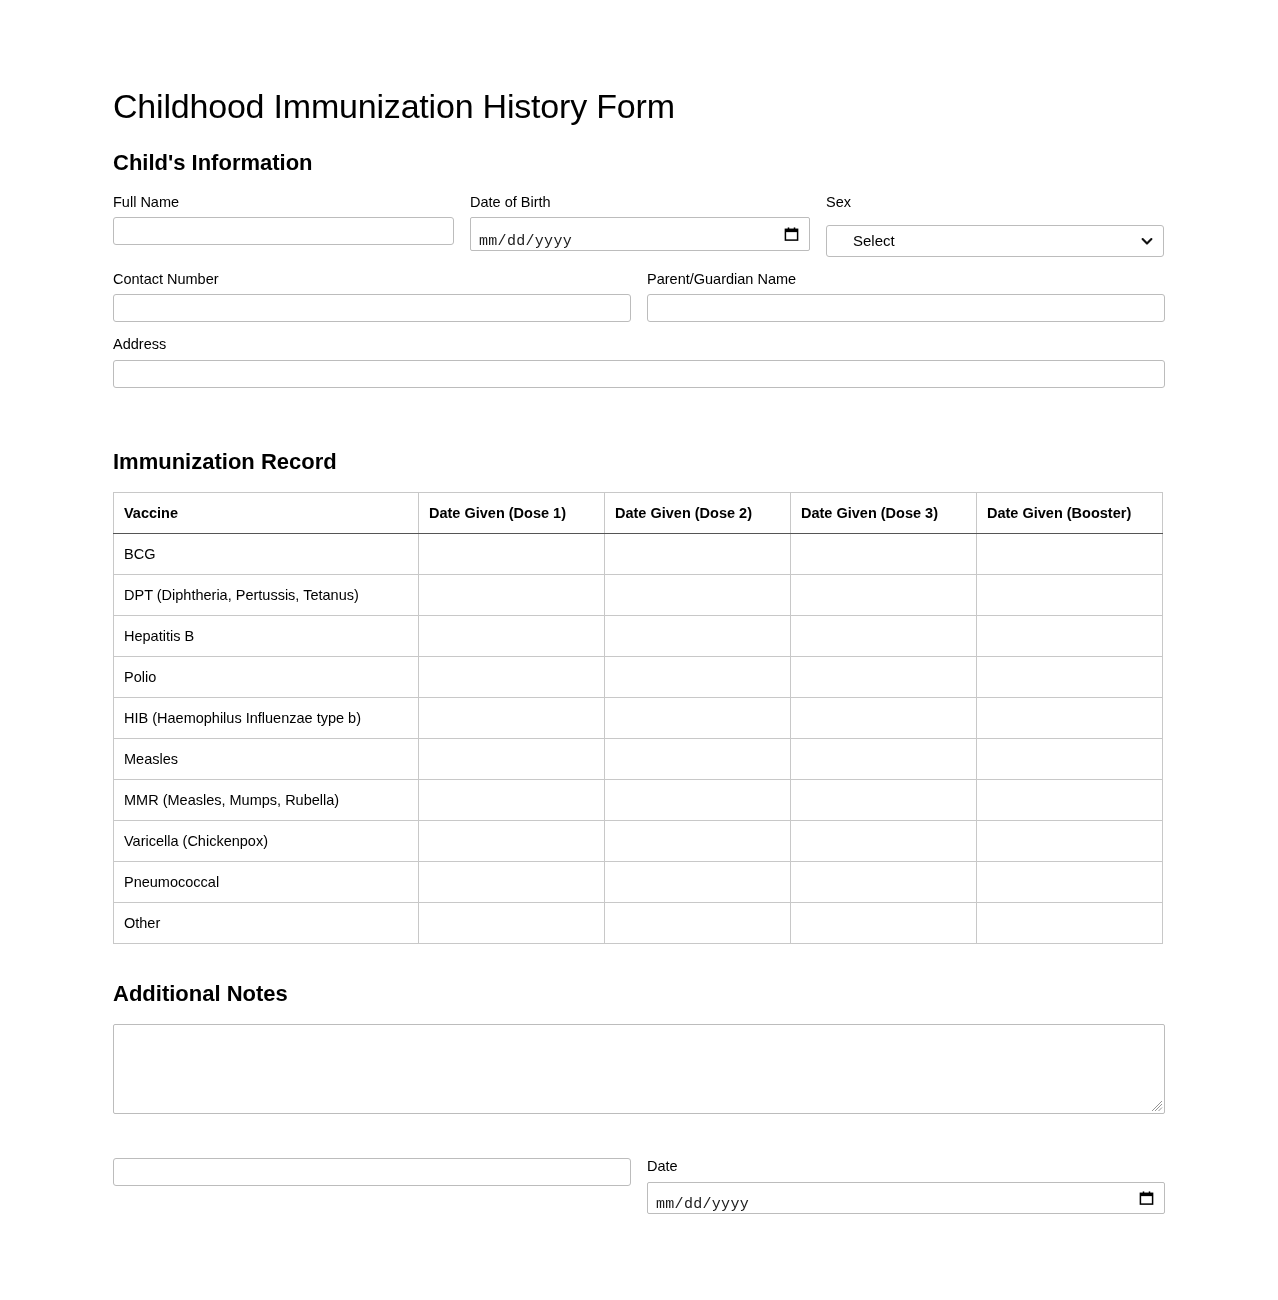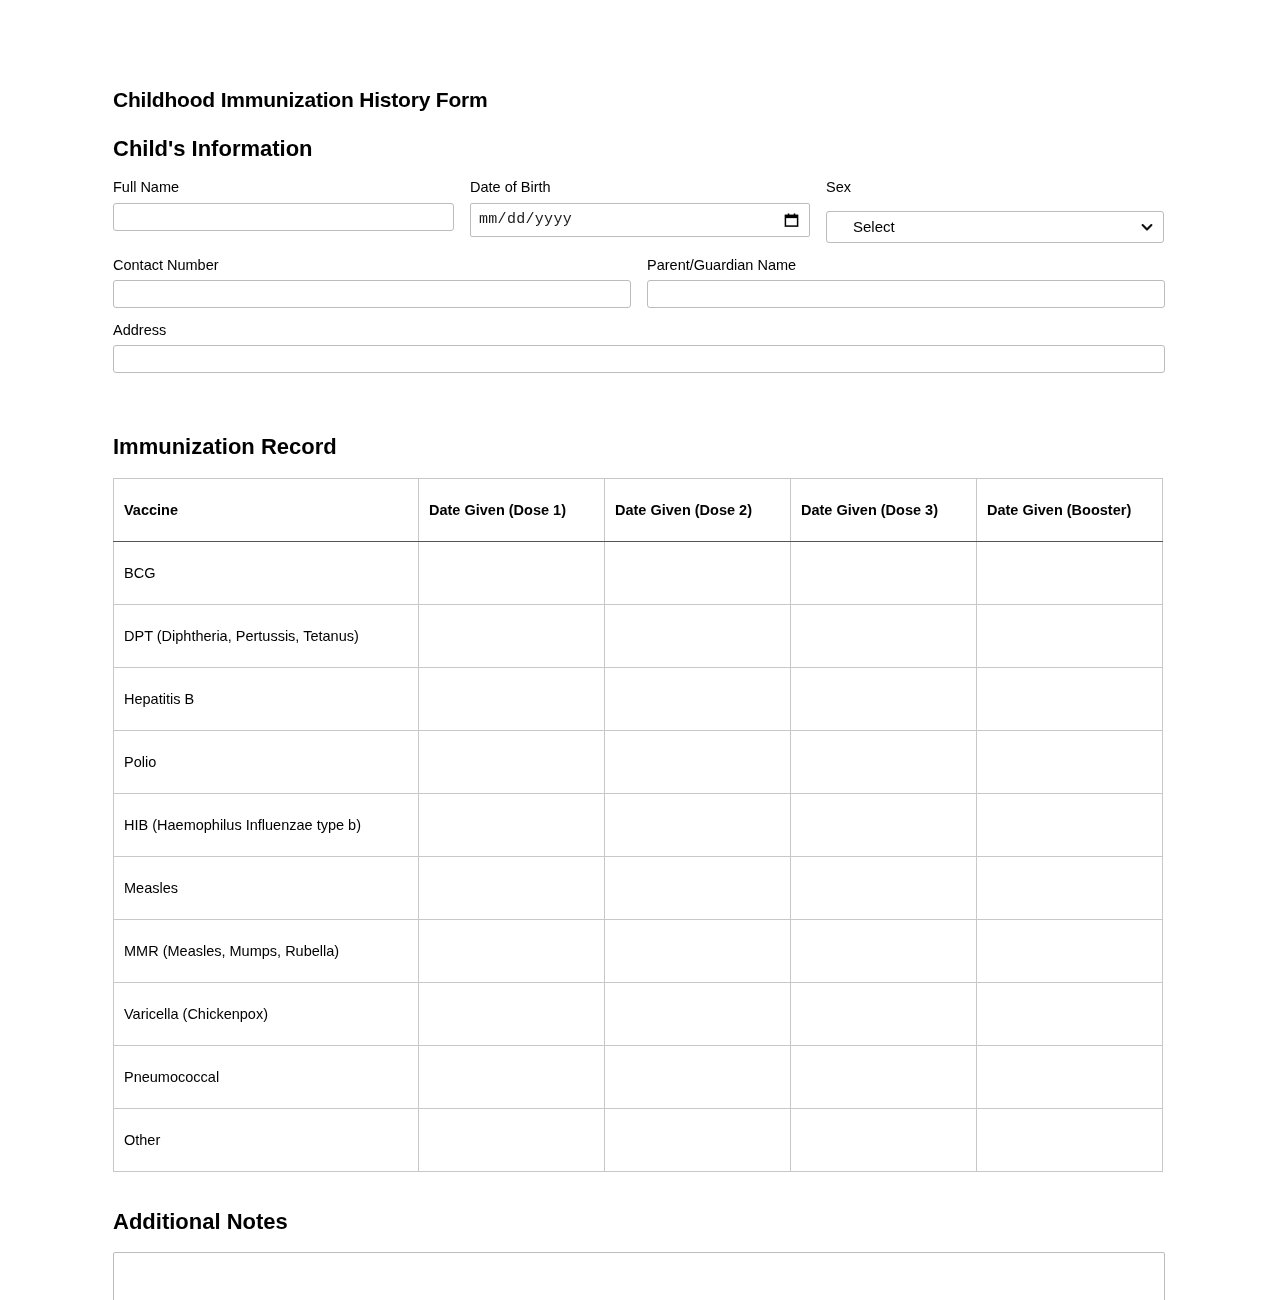--- a/index.html
+++ b/index.html
@@ -14,22 +14,22 @@
     height: 1300px;
     font-family: "Liberation Sans", sans-serif;
     color: #000000;
     overflow: hidden;
   }
   .page {
     padding: 88px 113px 0 113px;
     width: 1278px;
   }
   .form-title {
-    font-size: 21px;
-    font-weight: bold;
+    font-size: 34px;
+    font-weight: normal;
     margin: 0 0 26px 0;
     letter-spacing: -0.2px;
     line-height: 1.1;
   }
   .section-heading {
     font-size: 22px;
     font-weight: bold;
     margin: 0 0 18px 0;
     line-height: 1.1;
   }
@@ -62,21 +62,21 @@
     color: #000;
     width: 100%;
   }
   .date-input {
     height: 34px;
     border: 1px solid #bcbcbc;
     border-radius: 2px;
     background: #fff;
     display: flex;
     align-items: flex-end;
-    padding: 8px 8px;
+    padding: 0 8px;
     position: relative;
   }
   .date-placeholder {
     font-family: "Liberation Mono", monospace;
     font-size: 15px;
     letter-spacing: 0.3px;
     color: #1a1a1a;
   }
   .cal-icon {
     position: absolute;
@@ -119,21 +119,21 @@
   .small-gap { height: 16px; }
 
   table.imm {
     border-collapse: collapse;
     width: 1050px;
     table-layout: fixed;
     margin-bottom: 0;
   }
   table.imm th, table.imm td {
     border: 1px solid #c8c8c8;
-    padding: 23px 10px;
+    padding: 12px 10px;
     font-size: 14.5px;
     text-align: left;
     vertical-align: middle;
     height: 35px;
   }
   table.imm th {
     font-weight: bold;
     border-bottom: 1px solid #555;
     height: 36px;
   }

